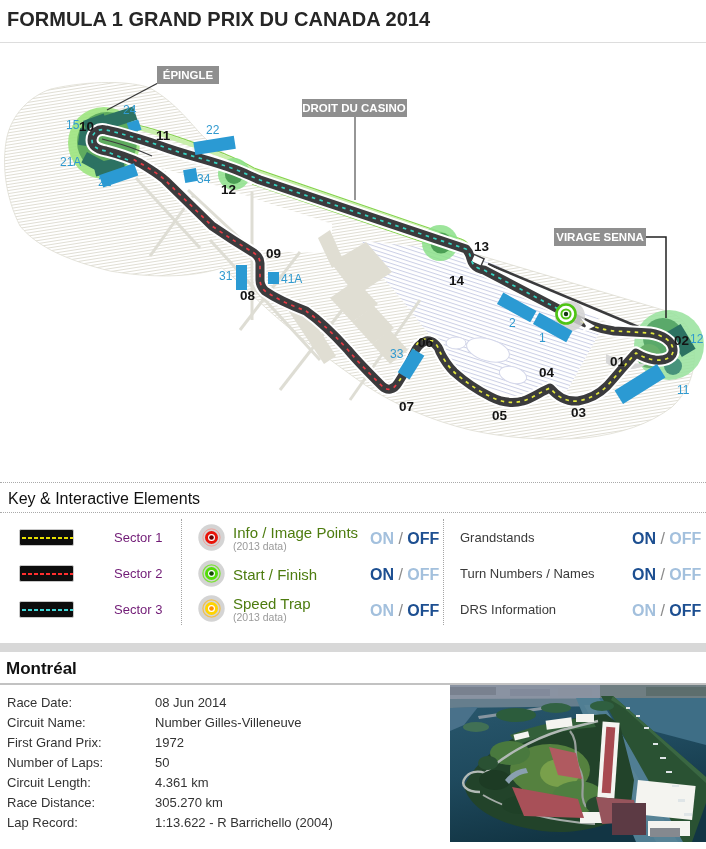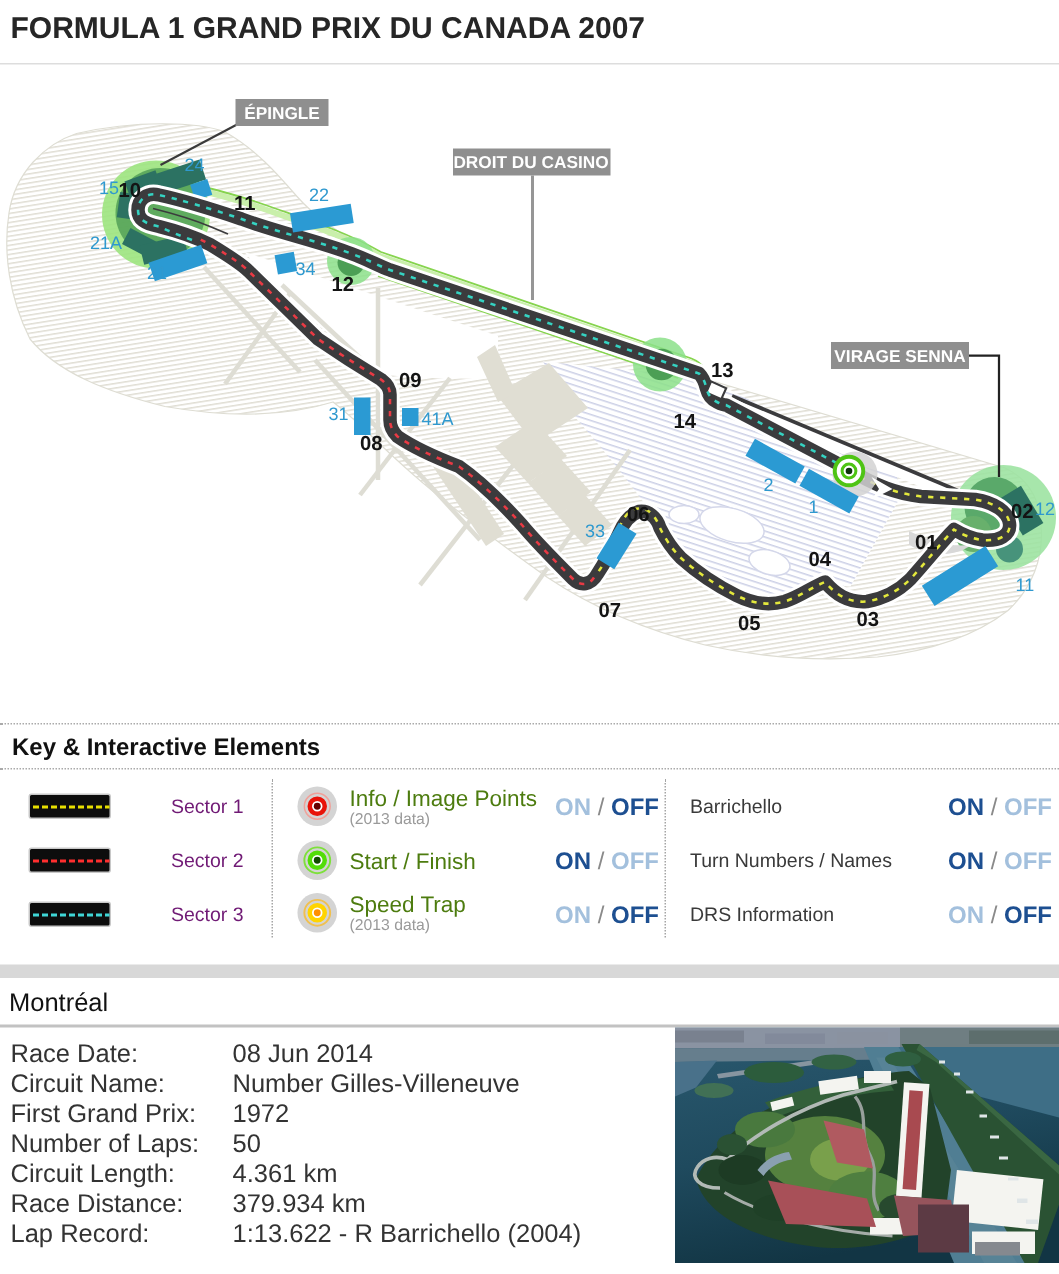--- a/index.html
+++ b/index.html
@@ -1,39 +1,39 @@
 <!DOCTYPE html>
 <html><head><meta charset="utf-8">
 <style>
 *{margin:0;padding:0;box-sizing:border-box}
 body{width:706px;height:849px;background:#fff;font-family:"Liberation Sans",sans-serif;position:relative;overflow:hidden}
 .title{position:absolute;left:7px;top:8px;font-size:20px;font-weight:bold;color:#262626;letter-spacing:0px}
 .titlerule{position:absolute;left:0;top:42px;width:706px;border-top:1px solid #ddd}
 #map{position:absolute;left:0;top:0}
-.keytitle{position:absolute;left:8px;top:490px;font-size:16px;font-weight:bold;color:#111}
+.keytitle{position:absolute;left:8px;top:490px;font-size:16px;font-weight:normal;color:#111}
 .dot1{position:absolute;left:0;top:482px;width:706px;border-top:1px dotted #aaa}
 .dot2{position:absolute;left:0;top:512px;width:706px;border-top:1px dotted #aaa}
 .vsep{position:absolute;top:519px;height:106px;border-left:1px dotted #a5a5a5}
 .sw{position:absolute;left:19px;width:55px;height:17px;background:#0d0d0d;border:1px solid #c8c8c8;border-radius:2px}
 .sw i{display:block;margin-top:7px;height:2px;background:repeating-linear-gradient(90deg,transparent 0 2px,var(--c) 2px 6px)}
 .slab{position:absolute;left:114px;font-size:13px;color:#701a75}
 .icw{position:absolute;left:198px;width:27px;height:27px}
 .ilab{position:absolute;left:233px;font-size:15px;color:#4d7c0f}
 .isub{position:absolute;left:233px;font-size:10.5px;color:#9a9a9a}
 .onoff{position:absolute;font-size:16px;font-weight:bold}
 .on{color:#a3c0dd}.off{color:#1d4f91}.sl{color:#8a8a8a;font-weight:normal}
 .rlab{position:absolute;left:460px;font-size:13px;color:#3a3a3a}
 .graybar{position:absolute;left:0;top:643px;width:706px;height:9px;background:#d8d8d8}
-.mtl{position:absolute;left:6px;top:659px;font-size:17px;font-weight:normal;color:#111}
+.mtl{position:absolute;left:6px;top:659px;font-size:17px;font-weight:bold;color:#111}
 .mtlrule{position:absolute;left:0;top:683px;width:706px;height:2px;background:#c2c2c2}
-.tbl{position:absolute;left:7px;top:693px;font-size:17px;color:#333}
+.tbl{position:absolute;left:7px;top:693px;font-size:13px;color:#333}
 .tbl .r{height:20px;line-height:20px}
 .tbl .v{position:absolute;left:148px;width:290px}
 </style></head><body>
-<div class="title">FORMULA 1 GRAND PRIX DU CANADA 2007</div>
+<div class="title">FORMULA 1 GRAND PRIX DU CANADA 2014</div>
 <div class="titlerule"></div>
 <svg id="map" width="706" height="482" viewBox="0 0 706 482">
 <defs>
 <pattern id="hw" width="8" height="3.0" patternUnits="userSpaceOnUse" patternTransform="rotate(-9)">
   <rect width="8" height="3.0" fill="#fff"></rect>
         <rect width="8" height="1" y="0" fill="#e0ded4"></rect>
 </pattern>
 <pattern id="hb" width="8" height="3.8" patternUnits="userSpaceOnUse" patternTransform="rotate(18)">
   <rect width="8" height="3.8" fill="#fff"></rect>
         <rect width="8" height="1" y="0" fill="#ccd0e6"></rect>
@@ -235,36 +235,36 @@
     <circle cx="13.5" cy="13.5" r="2.3" fill="#ff9000"></circle>
   </svg>
 <div class="ilab" style="top:524px">Info / Image Points</div>
 <div class="isub" style="top:540px">(2013 data)</div>
 <div class="ilab" style="top:566px">Start / Finish</div>
 <div class="ilab" style="top:595px">Speed Trap</div>
 <div class="isub" style="top:611px">(2013 data)</div>
 <div class="onoff" style="left:370px;top:530px"><span class="on">ON</span> <span class="sl">/</span> <span class="off">OFF</span></div>
 <div class="onoff" style="left:370px;top:566px"><span class="off">ON</span> <span class="sl">/</span> <span class="on">OFF</span></div>
 <div class="onoff" style="left:370px;top:602px"><span class="on">ON</span> <span class="sl">/</span> <span class="off">OFF</span></div>
-<div class="rlab" style="top:530px">Barrichello</div>
+<div class="rlab" style="top:530px">Grandstands</div>
 <div class="rlab" style="top:566px">Turn Numbers / Names</div>
 <div class="rlab" style="top:602px">DRS Information</div>
 <div class="onoff" style="left:632px;top:530px"><span class="off">ON</span> <span class="sl">/</span> <span class="on">OFF</span></div>
 <div class="onoff" style="left:632px;top:566px"><span class="off">ON</span> <span class="sl">/</span> <span class="on">OFF</span></div>
 <div class="onoff" style="left:632px;top:602px"><span class="on">ON</span> <span class="sl">/</span> <span class="off">OFF</span></div>
 <div class="graybar"></div>
 <div class="mtl">Montréal</div>
 <div class="mtlrule"></div>
 <div class="tbl">
 <div class="r">Race Date:<span class="v">08 Jun 2014</span></div>
 <div class="r">Circuit Name:<span class="v">Number Gilles-Villeneuve</span></div>
 <div class="r">First Grand Prix:<span class="v">1972</span></div>
 <div class="r">Number of Laps:<span class="v">50</span></div>
 <div class="r">Circuit Length:<span class="v">4.361 km</span></div>
-<div class="r">Race Distance:<span class="v">379.934 km</span></div>
+<div class="r">Race Distance:<span class="v">305.270 km</span></div>
 <div class="r">Lap Record:<span class="v">1:13.622 - R Barrichello (2004)</span></div>
 </div>
 <svg style="position:absolute;left:450px;top:685px" width="256" height="157" viewBox="0 0 256 157">
 <defs>
 <linearGradient id="wl" x1="0" y1="0" x2="0.3" y2="1">
 <stop offset="0" stop-color="#2b5a70"></stop>
         <stop offset="0.55" stop-color="#1f4a5e"></stop>
         <stop offset="1" stop-color="#123544"></stop>
 </linearGradient>
 </defs>

